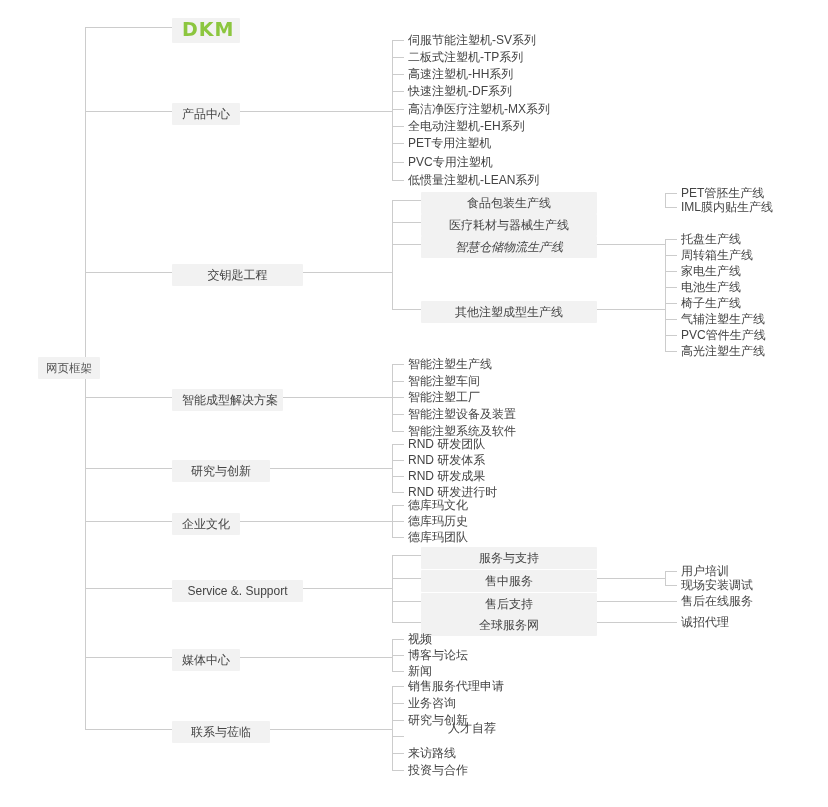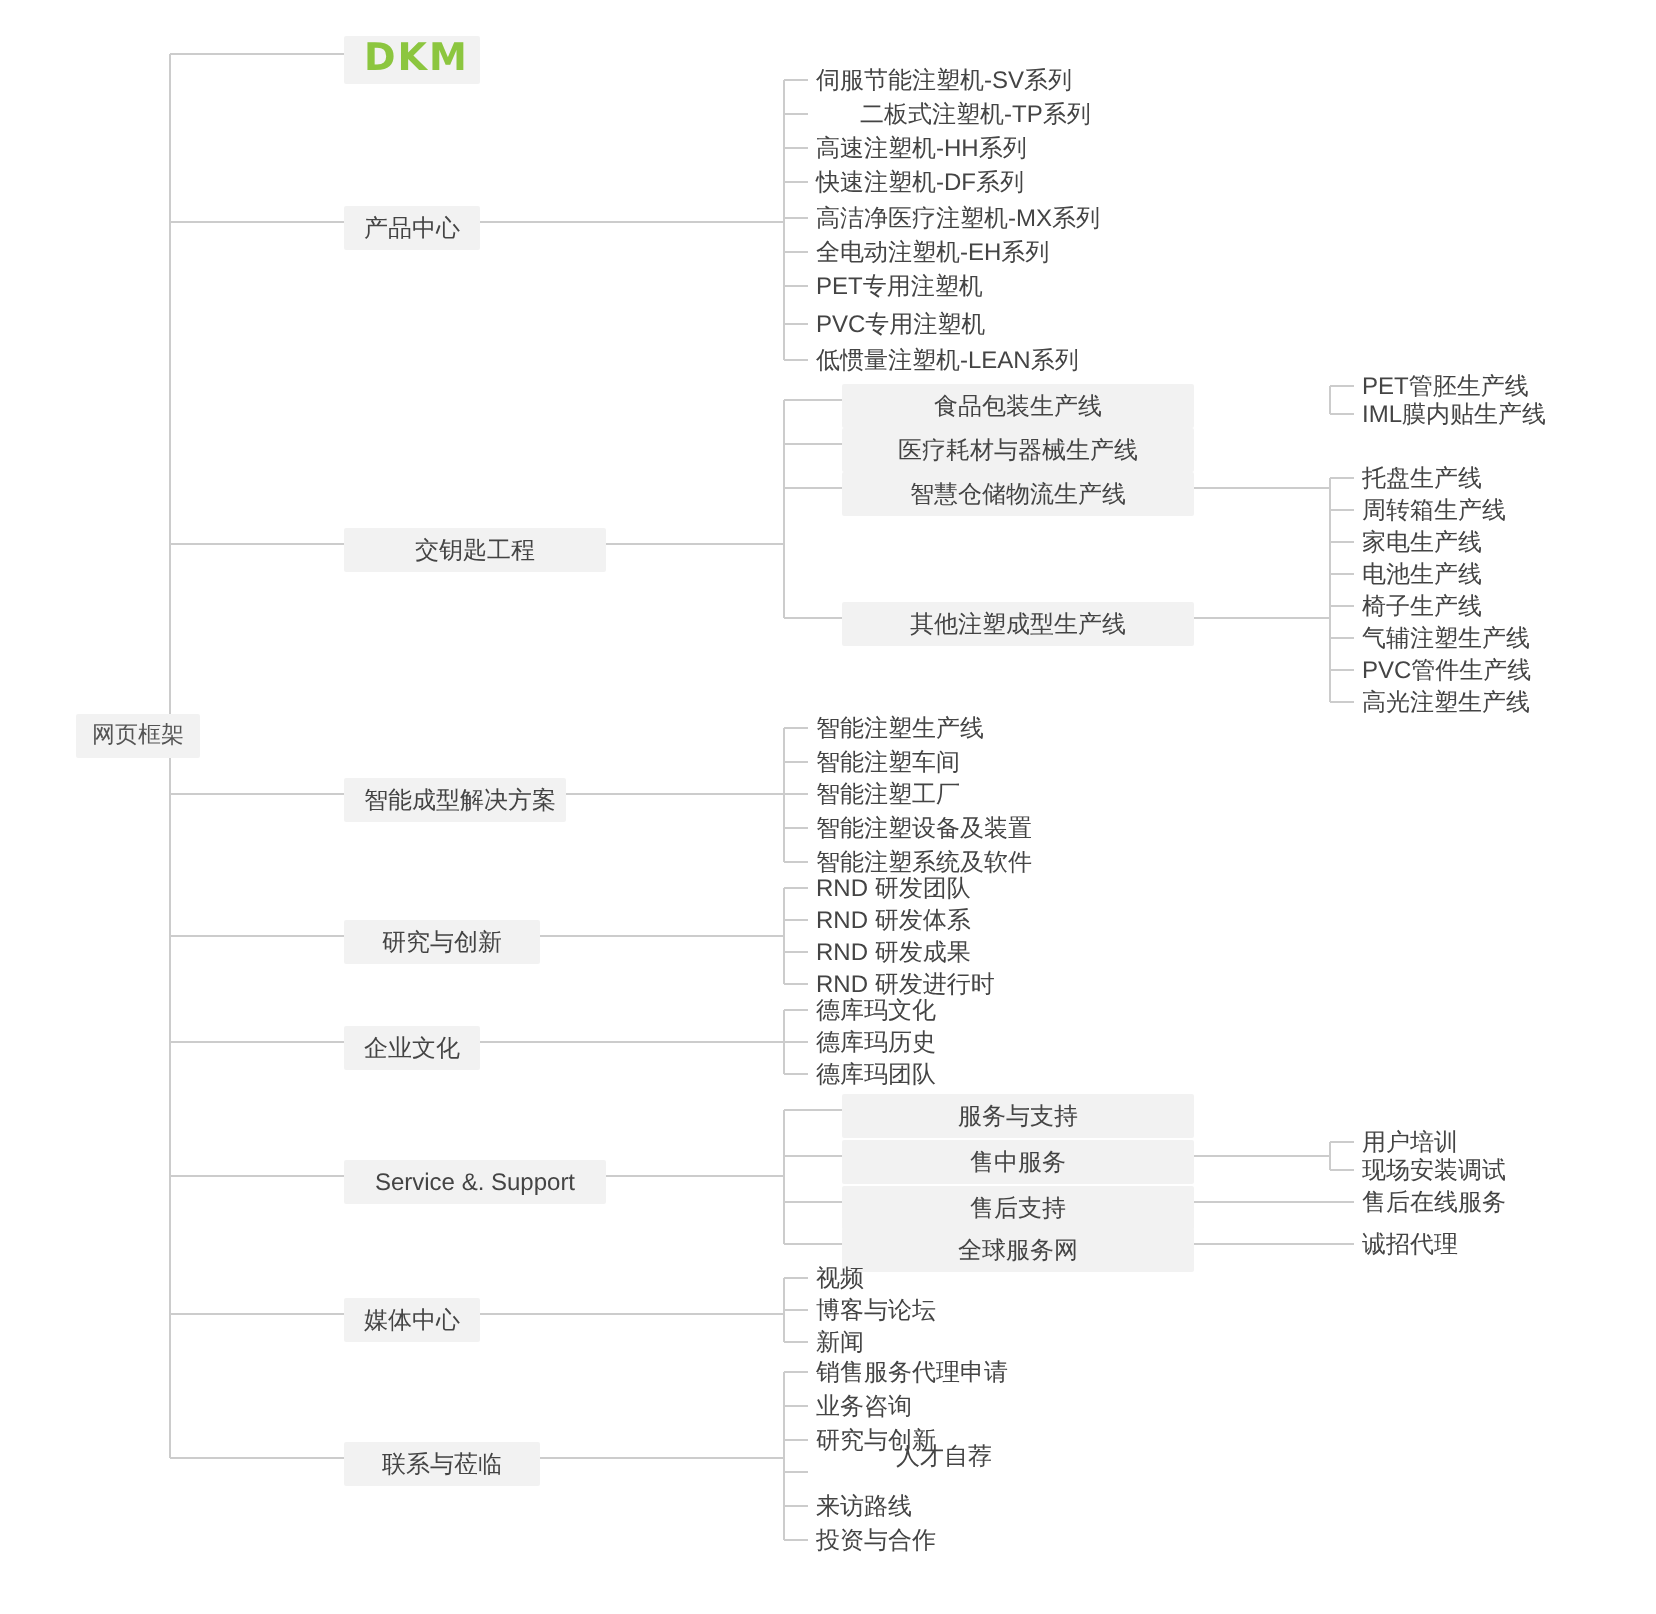--- a/index.html
+++ b/index.html
@@ -178,32 +178,32 @@
   <div class="node n-l1" style="left:172px;top:103px;width:68px;">产品中心</div>
   <div class="node n-l1" style="left:172px;top:264px;width:131px;">交钥匙工程</div>
   <div class="node n-l1" style="left:172px;top:389px;width:111px;">智能成型解决方案</div>
   <div class="node n-l1" style="left:172px;top:460px;width:98px;">研究与创新</div>
   <div class="node n-l1" style="left:172px;top:513px;width:68px;">企业文化</div>
   <div class="node n-l1" style="left:172px;top:580px;width:131px;">Service &amp;. Support</div>
   <div class="node n-l1" style="left:172px;top:649px;width:68px;">媒体中心</div>
   <div class="node n-l1" style="left:172px;top:721px;width:98px;">联系与莅临</div>
 
   <div class="node n-leaf" style="left:408px;top:33px;">伺服节能注塑机-SV系列</div>
-  <div class="node n-leaf" style="left:408px;top:50px;margin-left:22px;">二板式注塑机-TP系列</div>
+  <div class="node n-leaf" style="left:408px;top:50px;">二板式注塑机-TP系列</div>
   <div class="node n-leaf" style="left:408px;top:67px;">高速注塑机-HH系列</div>
   <div class="node n-leaf" style="left:408px;top:84px;">快速注塑机-DF系列</div>
   <div class="node n-leaf" style="left:408px;top:102px;">高洁净医疗注塑机-MX系列</div>
   <div class="node n-leaf" style="left:408px;top:119px;">全电动注塑机-EH系列</div>
   <div class="node n-leaf" style="left:408px;top:136px;">PET专用注塑机</div>
   <div class="node n-leaf" style="left:408px;top:155px;">PVC专用注塑机</div>
   <div class="node n-leaf" style="left:408px;top:173px;">低惯量注塑机-LEAN系列</div>
 
   <div class="node n-wide" style="left:421px;top:192px;width:176px;">食品包装生产线</div>
   <div class="node n-wide" style="left:421px;top:214px;width:176px;">医疗耗材与器械生产线</div>
-  <div class="node n-wide" style="left:421px;top:236px;width:176px;">智慧仓储物流生产线</div>
+  <div class="node n-wide" style="left:421px;top:236px;width:176px;font-style:italic;">智慧仓储物流生产线</div>
   <div class="node n-wide" style="left:421px;top:301px;width:176px;">其他注塑成型生产线</div>
 
   <div class="node n-leaf" style="left:681px;top:186px;">PET管胚生产线</div>
   <div class="node n-leaf" style="left:681px;top:200px;">IML膜内贴生产线</div>
 
   <div class="node n-leaf" style="left:681px;top:232px;">托盘生产线</div>
   <div class="node n-leaf" style="left:681px;top:248px;">周转箱生产线</div>
   <div class="node n-leaf" style="left:681px;top:264px;">家电生产线</div>
   <div class="node n-leaf" style="left:681px;top:280px;">电池生产线</div>
   <div class="node n-leaf" style="left:681px;top:296px;">椅子生产线</div>

